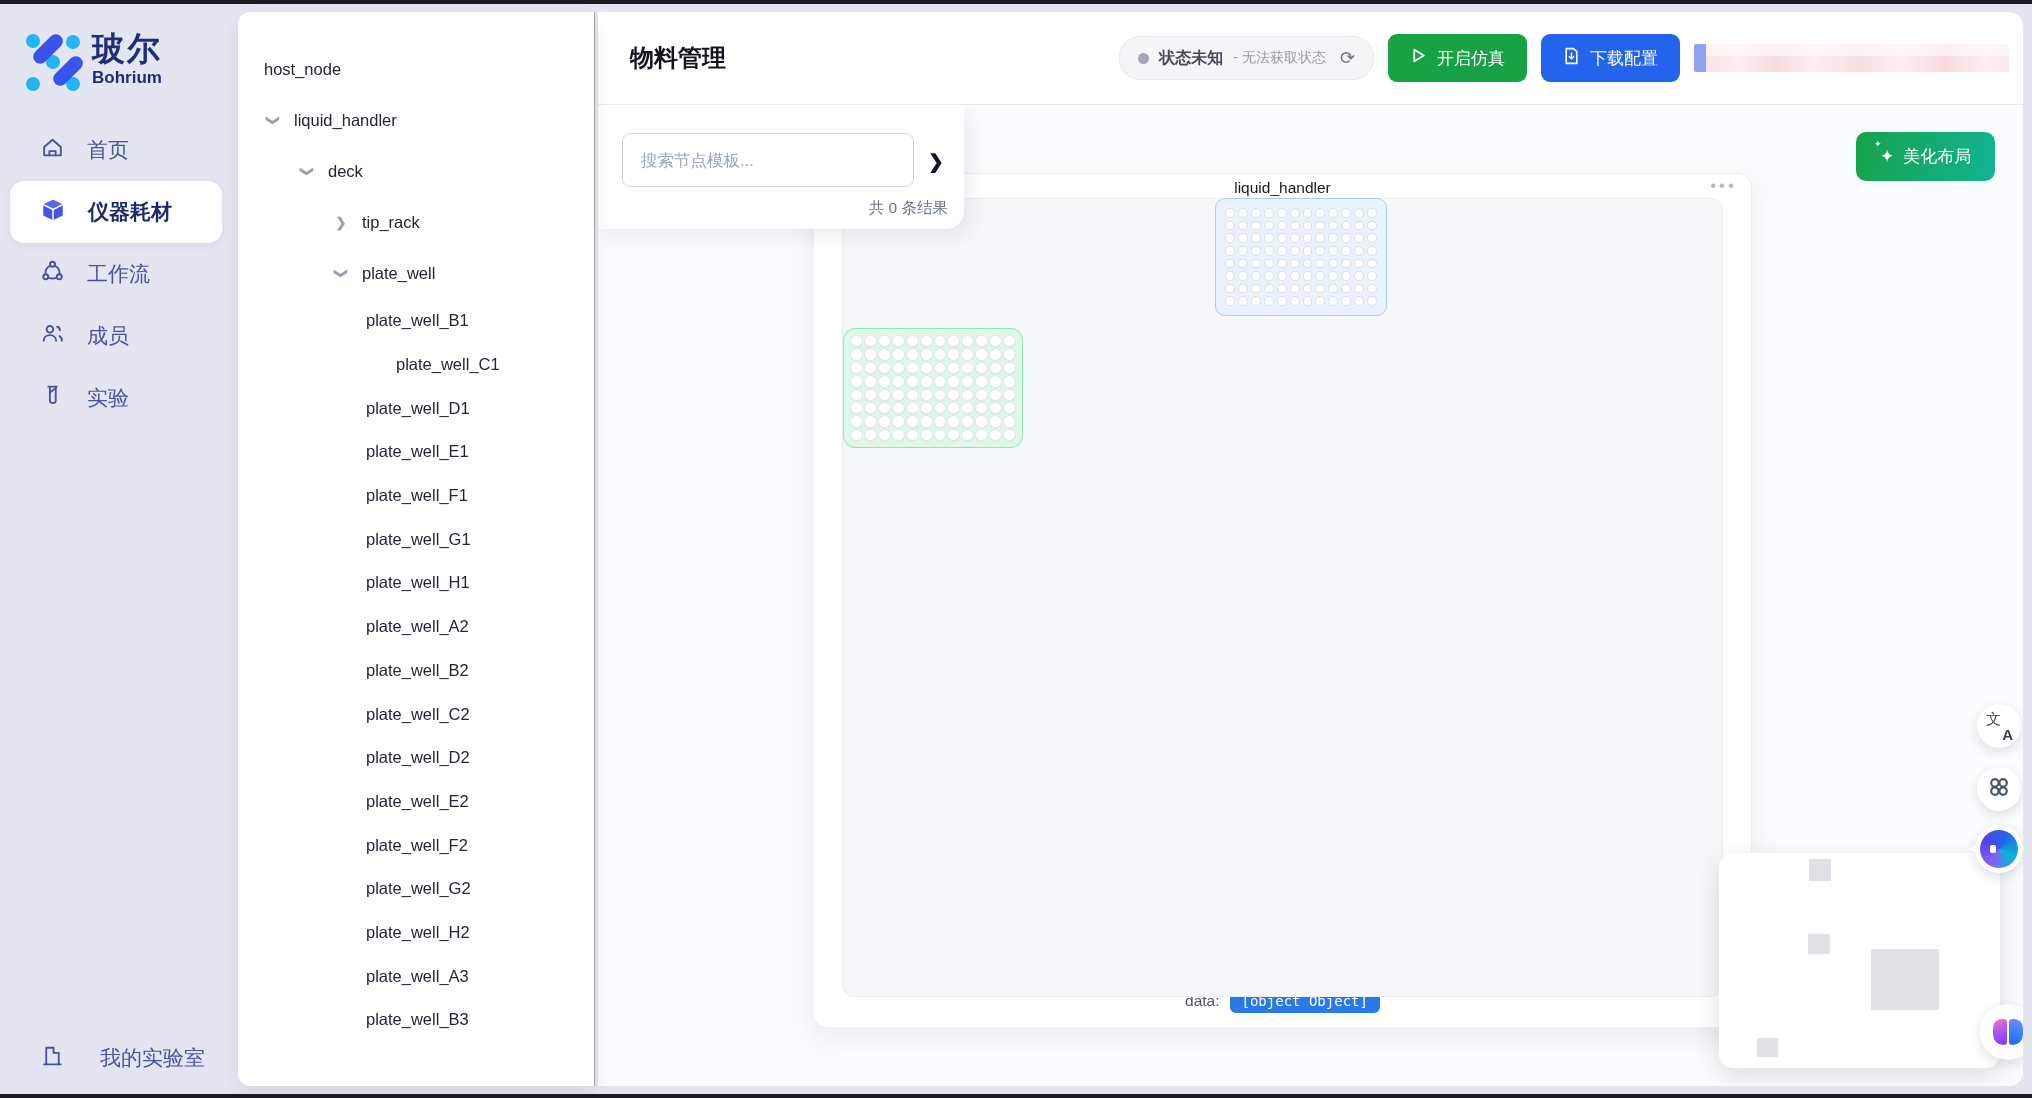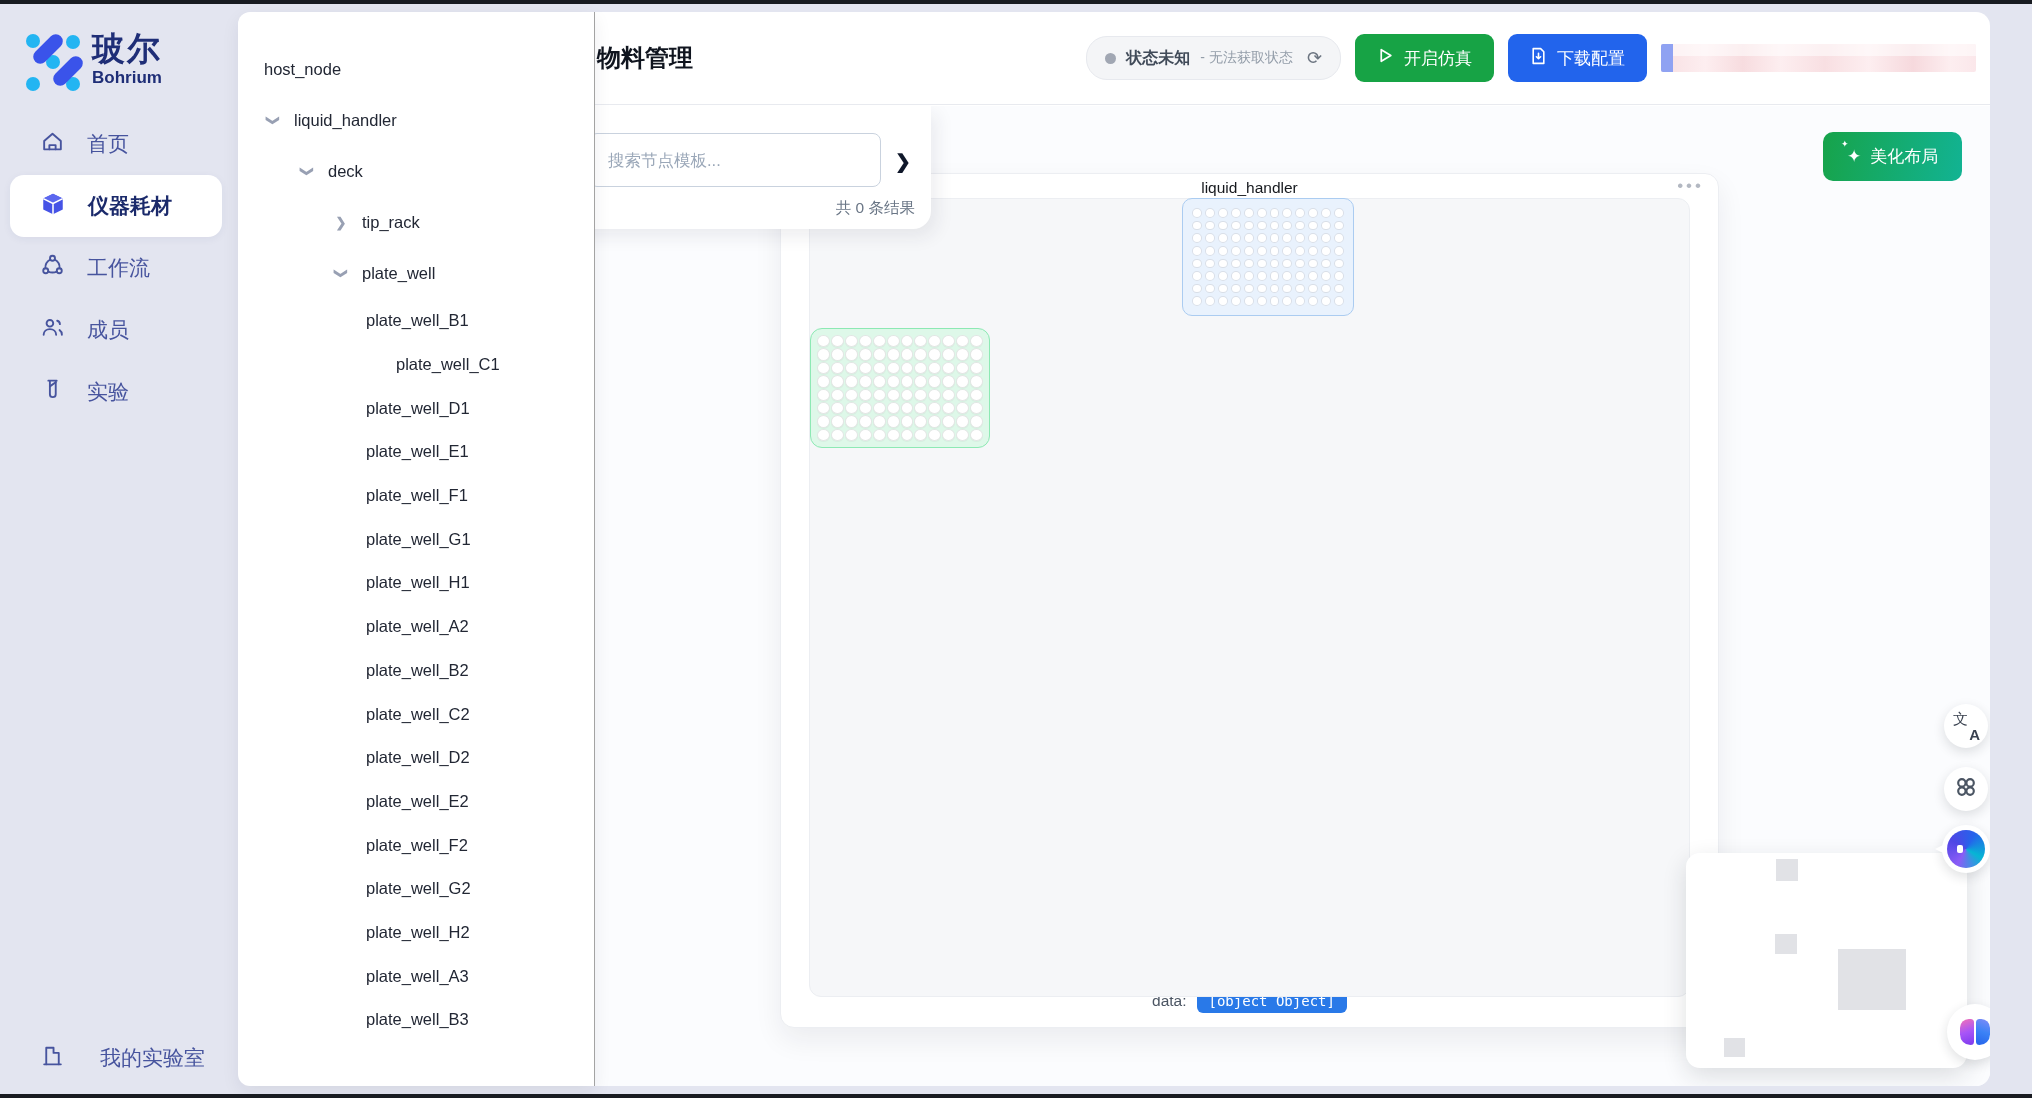--- a/index.html
+++ b/index.html
@@ -10,38 +10,38 @@
   .edge-strip{left:0;width:2032px;height:4px;background:#181b21;z-index:50;}
   
   .sidebar{left:0;top:4px;width:232px;height:1094px;}
   .logo{left:22px;top:20px;width:200px;height:70px;display:flex;align-items:center;gap:10px;}
   .logo-mark{position:relative;width:60px;height:62px;flex:0 0 auto;}
   .logo-mark .dot{position:absolute;width:14px;height:14px;border-radius:50%;background:#23b5f2;}
   .logo-mark .bar{position:absolute;width:36px;height:14px;border-radius:8px;background:#3a53ea;transform:rotate(-45deg);}
   .logo-text{line-height:1;}
   .logo-cn{font-size:33px;font-weight:bold;color:#1f2e77;letter-spacing:2px;}
   .logo-en{font-size:17px;font-weight:bold;color:#1f2e77;margin-top:4px;}
-  .nav{left:10px;top:109px;width:212px;}
+  .nav{left:10px;top:115px;width:212px;}
   .nav-item{height:62px;display:flex;align-items:center;gap:22px;padding-left:30px;border-radius:14px;
             color:#47549e;font-size:21px;cursor:pointer;}
   .nav-item.active{background:#ffffff;color:#1b2a6b;font-weight:bold;box-shadow:0 2px 8px rgba(40,50,110,.06);}
   .nav-item svg{flex:0 0 auto;}
   .side-bottom{left:10px;top:1030px;width:212px;}
   
   .tree-panel{left:238px;top:12px;width:357px;height:1074px;background:#fff;border-radius:12px 0 0 12px;
               border-right:1px solid #a3a3a3;box-shadow:0 6px 18px rgba(30,34,60,.07);z-index:3;
               padding-top:32px;box-sizing:border-box;overflow:hidden;}
   .tree-row{display:flex;align-items:center;font-size:16.5px;color:#222734;cursor:pointer;}
   .tree-row.t-branch{height:51px;}
   .tree-row.t-leaf{height:43.7px;}
   .chev{width:22px;margin-right:10px;color:#98a0b3;font-size:13px;font-weight:bold;display:inline-flex;
         justify-content:center;transform-origin:center;flex:0 0 auto;}
   .chev.down{transform:rotate(90deg);}
   
-  .main-card{left:565px;top:12px;width:1425px;height:1074px;background:#fff;border-radius:0 14px 14px 0;z-index:1;}
+  .main-card{left:598px;top:12px;width:1425px;height:1074px;background:#fff;border-radius:0 14px 14px 0;z-index:1;}
   .main-header{position:absolute;left:0;top:0;width:100%;height:93px;border-bottom:1px solid #e8eaef;
                display:flex;align-items:center;padding:0 14px 0 32px;box-sizing:border-box;gap:14px;}
   .page-title{font-size:24px;font-weight:bold;color:#10151f;margin-right:auto;}
   .status-pill{display:flex;align-items:center;gap:10px;height:42px;padding:0 18px;border-radius:21px;
                background:#f4f5f7;border:1px solid #e7e9ee;cursor:pointer;}
   .status-dot{width:11px;height:11px;border-radius:50%;background:#a1a7b3;}
   .status-label{font-size:16px;font-weight:bold;color:#414b59;}
   .status-detail{font-size:14px;color:#939da9;}
   .refresh{font-size:18px;color:#6b7480;margin-left:4px;}
   .btn{display:flex;align-items:center;gap:10px;height:48px;padding:0 22px;border:none;border-radius:9px;

